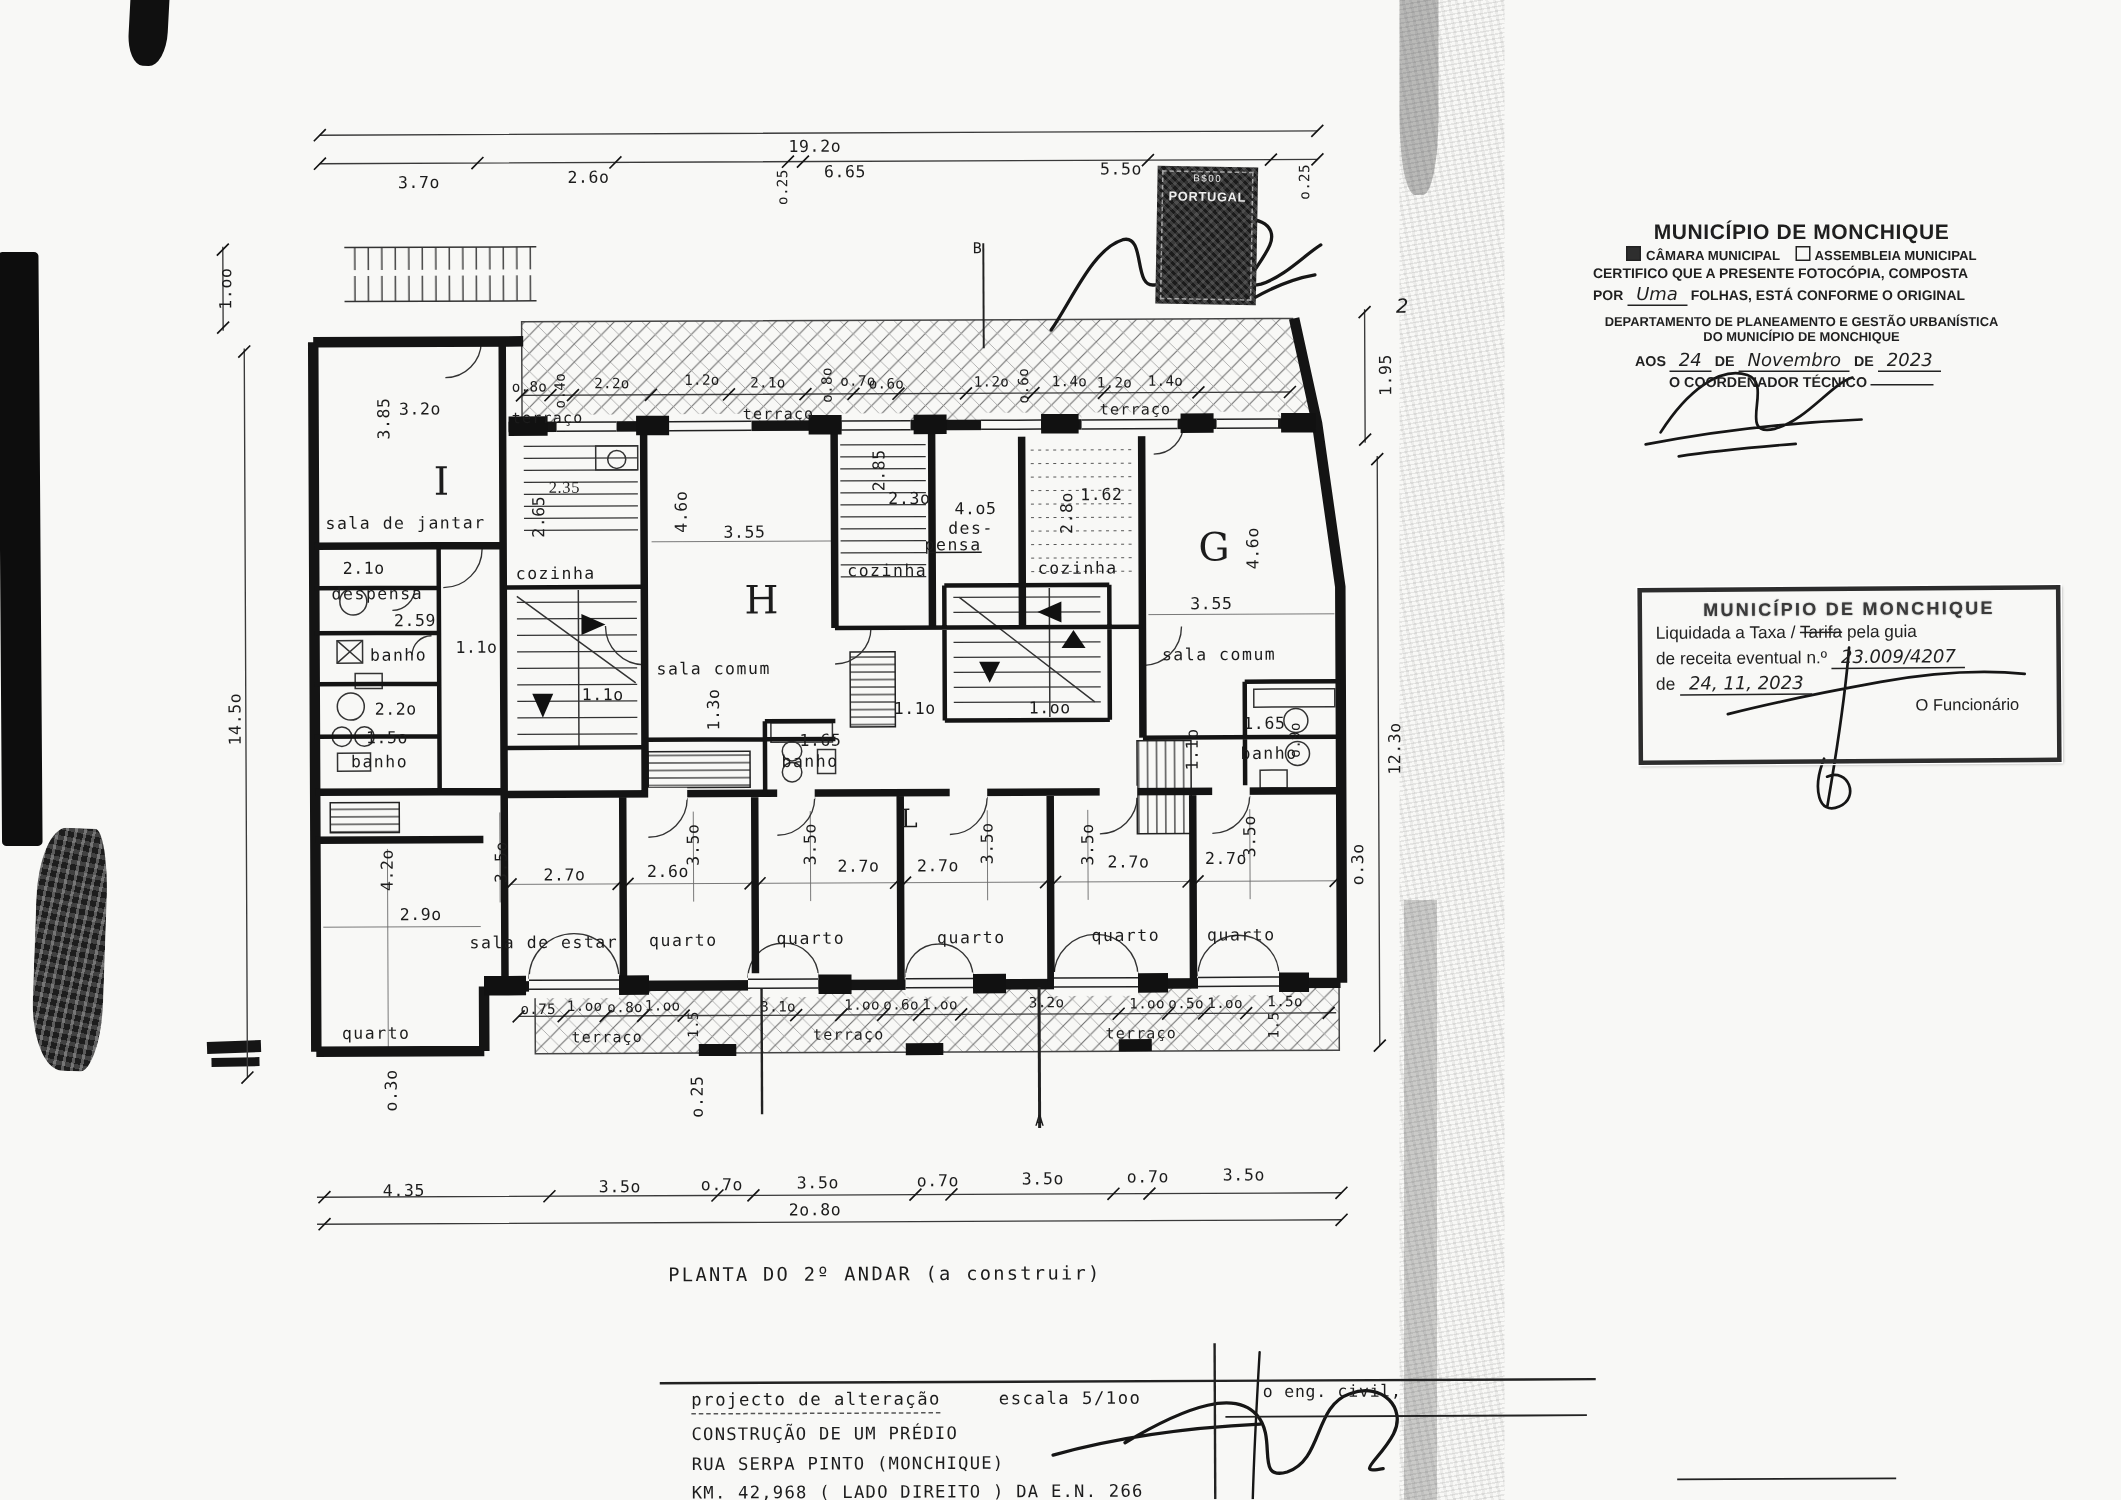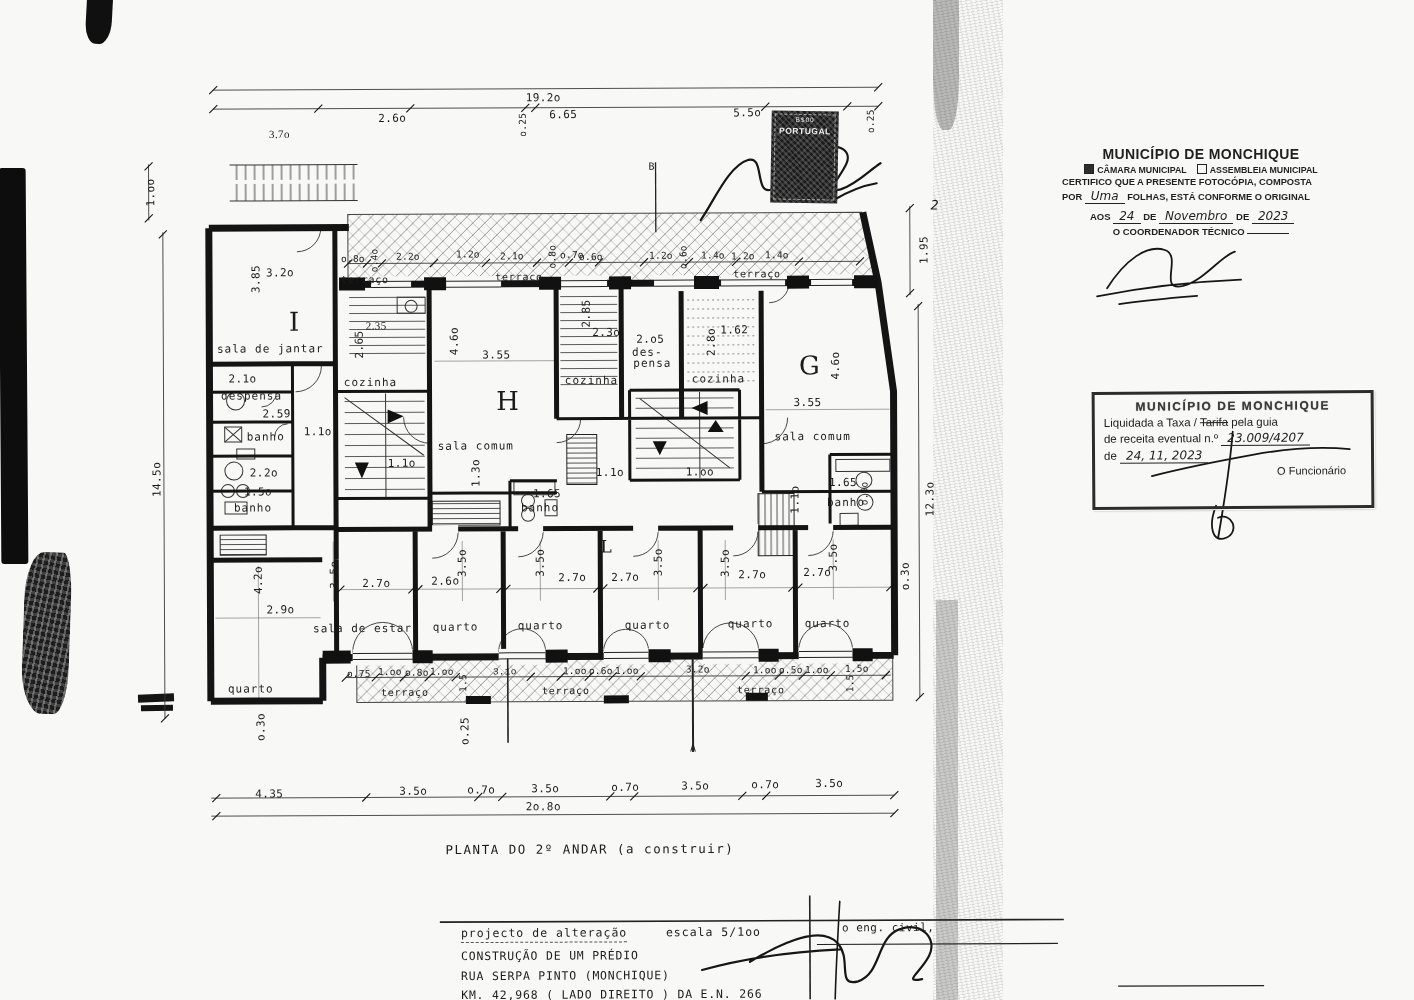--- a/index.html
+++ b/index.html
@@ -224,21 +224,21 @@
         <path d="M838,902 C836,934 834,968 833,1000" stroke-width="1.6"></path>
       </g>
 
       <path d="M438,921 H1062" stroke="#222" stroke-width="1.6" fill="none"></path>
       <path d="M815,945 H1056 M1116,988 H1262" stroke="#222" stroke-width="1.2" fill="none"></path>
       <path d="M808,896 V1000" stroke="#222" stroke-width="1.6" fill="none"></path>
     </svg>
 
     <div>
         <span class="pl d" style="left: 545px; top: 97px; transform: translate(-50%, -50%) rotate(0deg);">19.2o</span>
-        <span class="pl d" style="left: 281px; top: 132px; transform: translate(-50%, -50%) rotate(0deg); font-family: Liberation Serif, serif;">3.7o</span>
+        <span class="pl d" style="left: 281px; top: 120px; transform: translate(-50%, -50%) rotate(0deg);">3.7o</span>
         <span class="pl d" style="left: 394px; top: 117px; transform: translate(-50%, -50%) rotate(0deg);">2.6o</span>
         <span class="pl ds" style="left: 524px; top: 124px; transform: translate(-50%, -50%) rotate(-90deg);">o.25</span>
         <span class="pl d" style="left: 565px; top: 114px; transform: translate(-50%, -50%) rotate(0deg);">6.65</span>
         <span class="pl d" style="left: 749px; top: 113px; transform: translate(-50%, -50%) rotate(0deg); text-align: right;">5.5o</span>
         <span class="pl ds" style="left: 872px; top: 122px; transform: translate(-50%, -50%) rotate(-90deg);">o.25</span>
         <span class="pl d" style="left: 152px; top: 190px; transform: translate(-50%, -50%) rotate(-90deg);">1.oo</span>
         <span class="pl d" style="left: 157px; top: 477px; transform: translate(-50%, -50%) rotate(-90deg);">14.5o</span>
         <span class="pl d" style="left: 925px; top: 251px; transform: translate(-50%, -50%) rotate(-90deg);">1.95</span>
         <span class="pl d" style="left: 930px; top: 500px; transform: translate(-50%, -50%) rotate(-90deg);">12.3o</span>
         <span class="pl hd" style="left: 936px; top: 206px; transform: translate(-50%, -50%) rotate(0deg);">2</span>
@@ -275,23 +275,23 @@
         <span class="pl rm" style="left: 371px; top: 381px; transform: translate(-50%, -50%) rotate(0deg);">cozinha</span>
         <span class="pl d" style="left: 402px; top: 462px; transform: translate(-50%, -50%) rotate(0deg);">1.1o</span>
         <span class="pl d" style="left: 455px; top: 340px; transform: translate(-50%, -50%) rotate(-90deg);">4.6o</span>
         <span class="pl d" style="left: 497px; top: 354px; transform: translate(-50%, -50%) rotate(0deg);">3.55</span>
         <span class="pl ap" style="left: 508px; top: 400px; transform: translate(-50%, -50%) rotate(0deg);">H</span>
         <span class="pl rm" style="left: 476px; top: 445px; transform: translate(-50%, -50%) rotate(0deg);">sala comum</span>
         <span class="pl d" style="left: 476px; top: 472px; transform: translate(-50%, -50%) rotate(-90deg);">1.3o</span>
         <span class="pl d" style="left: 587px; top: 313px; transform: translate(-50%, -50%) rotate(-90deg);">2.85</span>
         <span class="pl d" style="left: 607px; top: 332px; transform: translate(-50%, -50%) rotate(0deg);">2.3o</span>
         <span class="pl rm" style="left: 592px; top: 380px; transform: translate(-50%, -50%) rotate(0deg);">cozinha</span>
-        <span class="pl d" style="left: 651px; top: 339px; transform: translate(-50%, -50%) rotate(0deg);">2.o5</span>
+        <span class="pl d" style="left: 651px; top: 339px; transform: translate(-50%, -50%) rotate(0deg);">4.o5</span>
         <span class="pl rm" style="left: 648px; top: 352px; transform: translate(-50%, -50%) rotate(0deg);">des-</span>
-        <span class="pl rm" style="left: 653px; top: 363px; transform: translate(-50%, -50%) rotate(0deg);">pensa</span>
+        <span class="pl rm" style="left: 636px; top: 363px; transform: translate(-50%, -50%) rotate(0deg); text-decoration: underline;">pensa</span>
         <span class="pl d" style="left: 712px; top: 342px; transform: translate(-50%, -50%) rotate(-90deg);">2.8o</span>
         <span class="pl d" style="left: 735px; top: 330px; transform: translate(-50%, -50%) rotate(0deg);">1.62</span>
         <span class="pl rm" style="left: 719px; top: 379px; transform: translate(-50%, -50%) rotate(0deg);">cozinha</span>
         <span class="pl ap" style="left: 810px; top: 366px; transform: translate(-50%, -50%) rotate(0deg);">G</span>
         <span class="pl d" style="left: 836px; top: 366px; transform: translate(-50%, -50%) rotate(-90deg);">4.6o</span>
         <span class="pl d" style="left: 808px; top: 403px; transform: translate(-50%, -50%) rotate(0deg);">3.55</span>
         <span class="pl rm" style="left: 813px; top: 437px; transform: translate(-50%, -50%) rotate(0deg);">sala comum</span>
         <span class="pl d" style="left: 843px; top: 483px; transform: translate(-50%, -50%) rotate(0deg);">1.65</span>
         <span class="pl rm" style="left: 846px; top: 503px; transform: translate(-50%, -50%) rotate(0deg);">banho</span>
         <span class="pl ds" style="left: 864px; top: 494px; transform: translate(-50%, -50%) rotate(-90deg);">o.9o</span>
@@ -324,21 +324,21 @@
         <span class="pl rm" style="left: 827px; top: 624px; transform: translate(-50%, -50%) rotate(0deg);">quarto</span>
         <span class="pl d" style="left: 905px; top: 577px; transform: translate(-50%, -50%) rotate(-90deg);">o.3o</span>
         <span class="pl d" style="left: 260px; top: 725px; transform: translate(-50%, -50%) rotate(-90deg);">o.3o</span>
         <span class="pl ds" style="left: 358px; top: 672px; transform: translate(-50%, -50%) rotate(0deg);">o.75</span>
         <span class="pl ds" style="left: 389px; top: 670px; transform: translate(-50%, -50%) rotate(0deg);">1.oo</span>
         <span class="pl ds" style="left: 416px; top: 671px; transform: translate(-50%, -50%) rotate(0deg);">o.8o</span>
         <span class="pl ds" style="left: 441px; top: 670px; transform: translate(-50%, -50%) rotate(0deg);">1.oo</span>
         <span class="pl rs" style="left: 404px; top: 691px; transform: translate(-50%, -50%) rotate(0deg);">terraço</span>
         <span class="pl ds" style="left: 462px; top: 682px; transform: translate(-50%, -50%) rotate(-90deg);">1.5</span>
         <span class="pl d" style="left: 464px; top: 730px; transform: translate(-50%, -50%) rotate(-90deg);">o.25</span>
-        <span class="pl ds" style="left: 504px; top: 671px; transform: translate(-50%, -50%) rotate(0deg); font-family: Liberation Mono, monospace;">3.1o</span>
+        <span class="pl ds" style="left: 518px; top: 671px; transform: translate(-50%, -50%) rotate(0deg);">3.1o</span>
         <span class="pl ds" style="left: 574px; top: 670px; transform: translate(-50%, -50%) rotate(0deg);">1.oo</span>
         <span class="pl ds" style="left: 600px; top: 670px; transform: translate(-50%, -50%) rotate(0deg);">o.6o</span>
         <span class="pl ds" style="left: 626px; top: 670px; transform: translate(-50%, -50%) rotate(0deg);">1.oo</span>
         <span class="pl rs" style="left: 565px; top: 690px; transform: translate(-50%, -50%) rotate(0deg);">terraço</span>
         <span class="pl ds" style="left: 697px; top: 669px; transform: translate(-50%, -50%) rotate(0deg);">3.2o</span>
         <span class="pl ds" style="left: 764px; top: 670px; transform: translate(-50%, -50%) rotate(0deg);">1.oo</span>
         <span class="pl ds" style="left: 790px; top: 670px; transform: translate(-50%, -50%) rotate(0deg);">o.5o</span>
         <span class="pl ds" style="left: 816px; top: 670px; transform: translate(-50%, -50%) rotate(0deg);">1.oo</span>
         <span class="pl ds" style="left: 856px; top: 669px; transform: translate(-50%, -50%) rotate(0deg);">1.5o</span>
         <span class="pl ds" style="left: 849px; top: 684px; transform: translate(-50%, -50%) rotate(-90deg);">1.5</span>
@@ -377,20 +377,24 @@
     <div class="opts">
       <span><span class="cb checked"></span><span>CÂMARA MUNICIPAL</span></span>
       <span><span class="cb"></span><span>ASSEMBLEIA MUNICIPAL</span></span>
     </div>
     <div class="b">CERTIFICO QUE A PRESENTE FOTOCÓPIA, COMPOSTA</div>
     <div class="b">
       <span>POR</span>
       <span class="hand hd2 u">Uma</span>
       <span>FOLHAS, ESTÁ CONFORME O ORIGINAL</span>
     </div>
+    <div class="dept">
+      <span>DEPARTAMENTO DE PLANEAMENTO E GESTÃO URBANÍSTICA</span><br>
+      <span>DO MUNICÍPIO DE MONCHIQUE</span>
+    </div>
     <div class="dateline">
       <span>AOS</span>
       <span class="hand hd2 u">24</span>
       <span>DE</span>
       <span class="hand hd2 u">Novembro</span>
       <span>DE</span>
       <span class="hand hd2 u">2023</span>
     </div>
     <div class="coord">
       <span>O COORDENADOR TÉCNICO</span>

